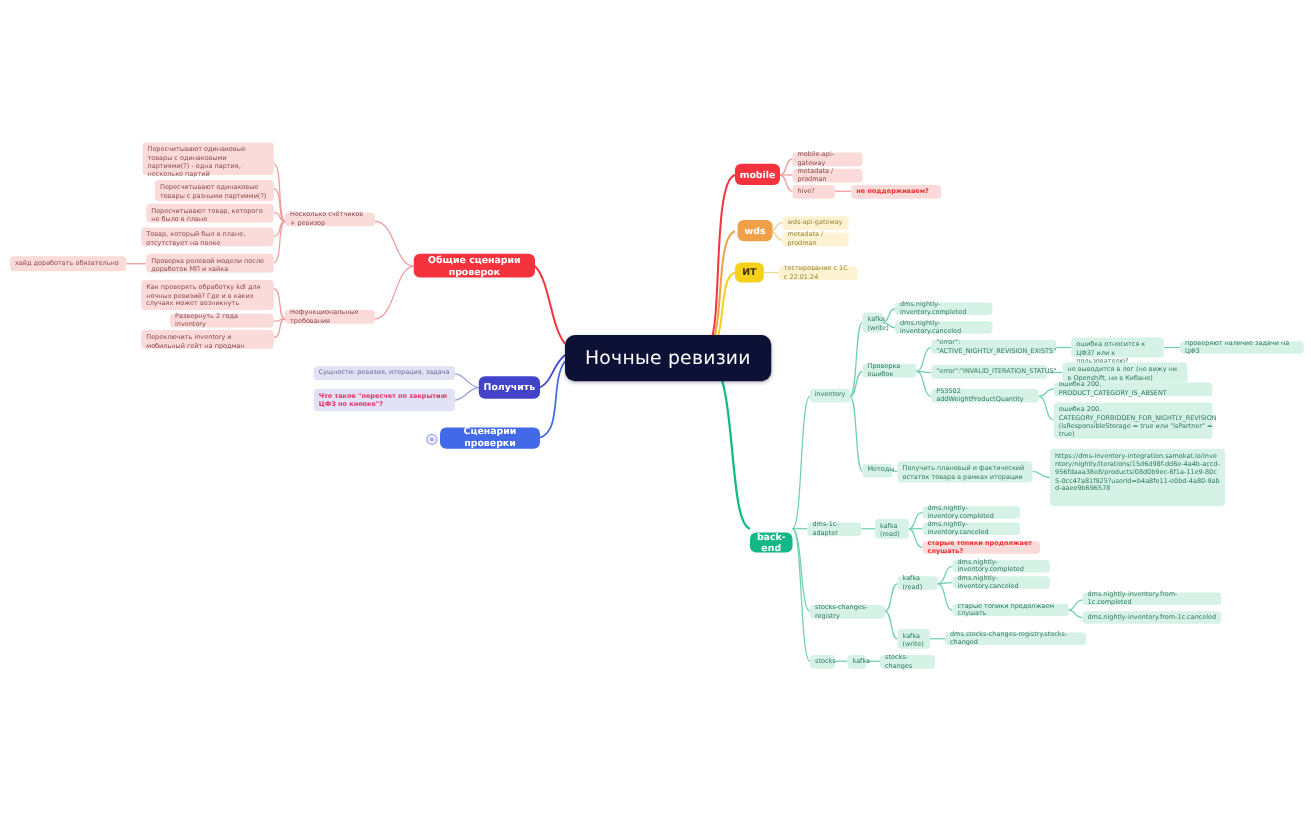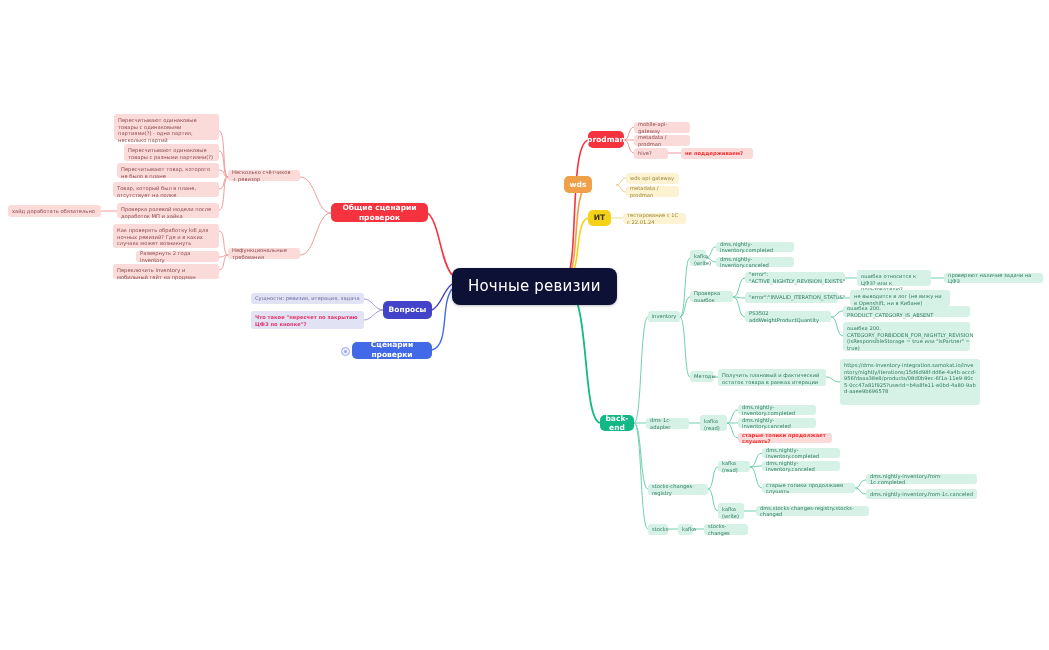--- a/index.html
+++ b/index.html
@@ -15,21 +15,21 @@
   .central{background:#0d1136;color:#ffffff;border-radius:8px;
            font-size:15px;padding:9px 16px;letter-spacing:.2px;
            box-shadow:0 1px 3px rgba(0,0,0,.25);}
 
   
   .pill{color:#ffffff;font-weight:bold;border-radius:5px;
         justify-content:center;text-align:center;}
   .pill.red{background:#f5333f;}
   .pill.orange{background:#f0a048;}
   .pill.yellow{background:#f5d117;color:#3a3000;}
-  .pill.green{background:#12b886;}
+  .pill.green{background:#12b886;margin-top:11px;}
   .pill.purple{background:#4343c9;}
   .pill.blue{background:#4169e8;align-items:flex-end;}
 
   
   .leaf{font-size:5.2px;padding:3px 4px;border-radius:3px;}
   .leaf.pinkbg{background:#fbdada;color:#8a4a4a;}
   .leaf.pinkbg.em{color:#f03030;font-weight:bold;}
   .leaf.yelbg{background:#fdf3d2;color:#9a8434;}
   .leaf.grnbg{background:#d6f2e6;color:#2f7a60;}
   .leaf.grnbg.em{color:#f03030;font-weight:bold;background:#fbdada;}
@@ -195,51 +195,51 @@
     <span>Как проверять обработку kdl для ночных ревизий? Где и в каких случаях может возникнуть</span>
   </div>
   <div class="node leaf pinkbg" style="left:136px;top:251px;width:83px;height:11px;">
     <span>Развернуть 2 года inventory</span>
   </div>
   <div class="node leaf pinkbg" style="left:113px;top:264px;width:106px;height:15px;align-items:flex-start;">
     <span>Переключить inventory и мобильный гейт на продман</span>
   </div>
 
   <div class="node pill purple" style="left:383px;top:301px;width:49px;height:18px;font-size:7.5px;">
-    <span>Вопросы</span>
+    <span>Получить</span>
   </div>
   <div class="node leaf lavbg" style="left:251px;top:293px;width:113px;height:11px;">
     <span>Сущности: ревизия, итерация, задача</span>
   </div>
   <div class="node leaf lavbg em" style="left:251px;top:311px;width:113px;height:18px;align-items:flex-start;">
     <span>Что такое "пересчет по закрытию ЦФЗ по кнопке"?</span>
   </div>
 
   <span class="icon-dot" style="left:341px;top:347px;"></span>
   <div class="node pill blue" style="left:352px;top:342px;width:80px;height:17px;font-size:7.5px;">
     <span>Сценарии проверки</span>
   </div>
 
   <div class="node pill red" style="left:588px;top:131px;width:36px;height:17px;font-size:7.5px;">
-    <span>prodman</span>
+    <span>mobile</span>
   </div>
   <div class="node leaf pinkbg" style="left:634px;top:122px;width:56px;height:11px;">
     <span>mobile-api-gateway</span>
   </div>
   <div class="node leaf pinkbg" style="left:634px;top:135px;width:56px;height:11px;">
     <span>metadata / prodman</span>
   </div>
   <div class="node leaf pinkbg" style="left:634px;top:148px;width:34px;height:11px;">
     <span>hive?</span>
   </div>
   <div class="node leaf pinkbg em" style="left:681px;top:148px;width:72px;height:11px;">
     <span>не поддерживаем?</span>
   </div>
 
-  <div class="node pill orange" style="left:564px;top:176px;width:28px;height:17px;font-size:7.5px;">
+  <div class="node pill orange" style="left:590px;top:176px;width:28px;height:17px;font-size:7.5px;">
     <span>wds</span>
   </div>
   <div class="node leaf yelbg" style="left:626px;top:173px;width:53px;height:11px;">
     <span>wds-api-gateway</span>
   </div>
   <div class="node leaf yelbg" style="left:626px;top:186px;width:53px;height:11px;">
     <span>metadata / prodman</span>
   </div>
 
   <div class="node pill yellow" style="left:588px;top:210px;width:23px;height:16px;font-size:7.5px;">

